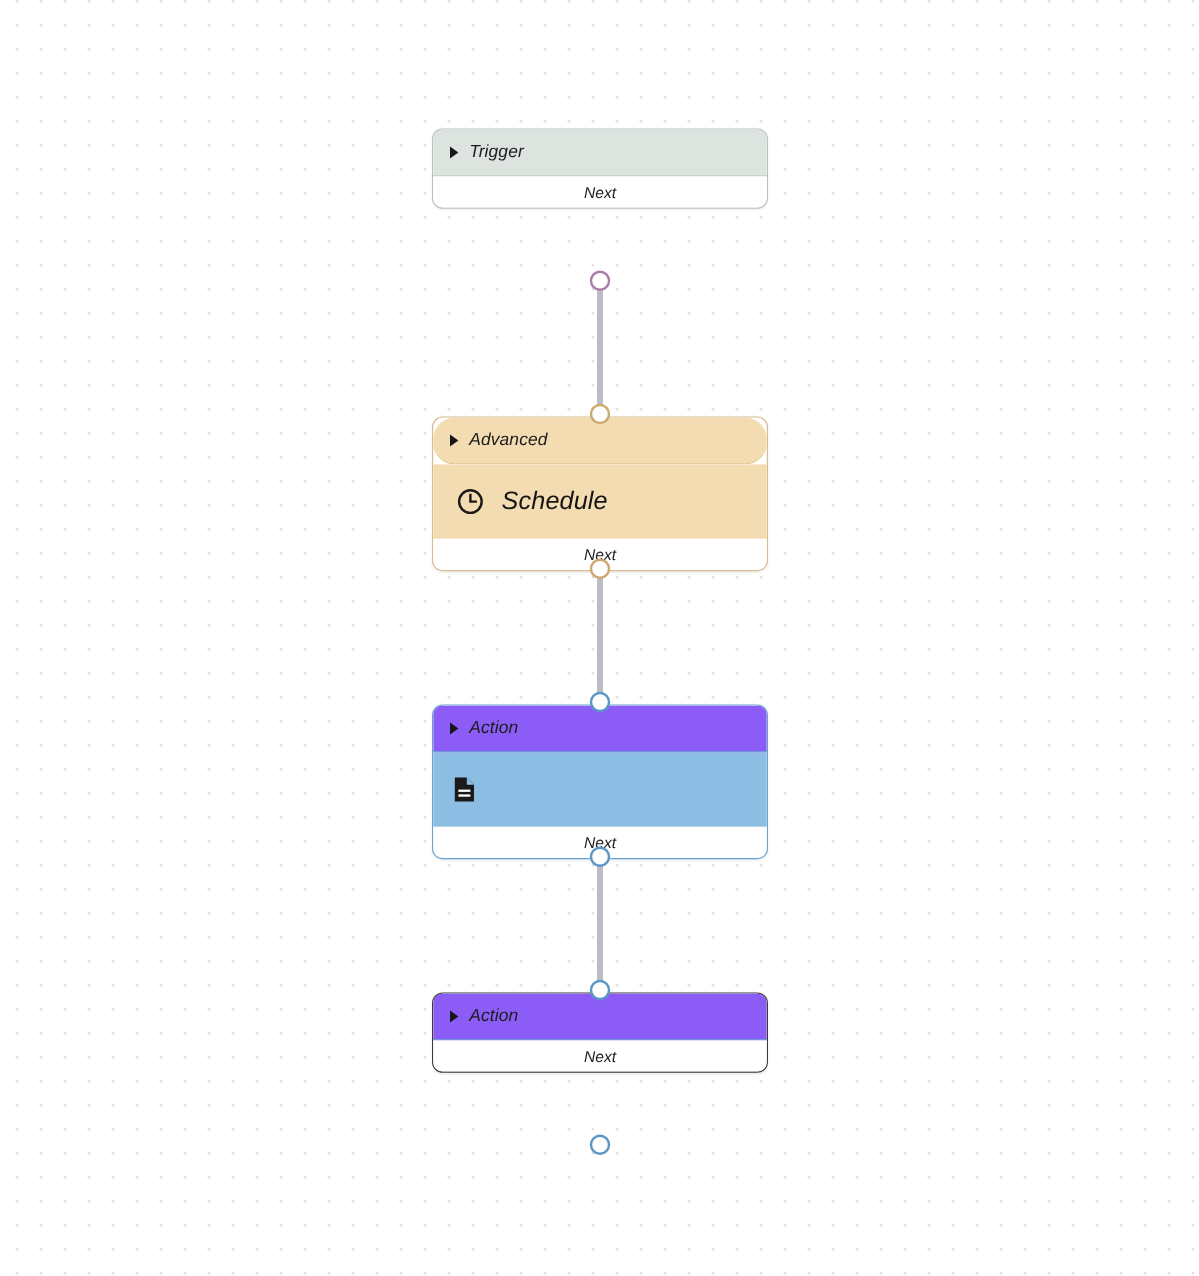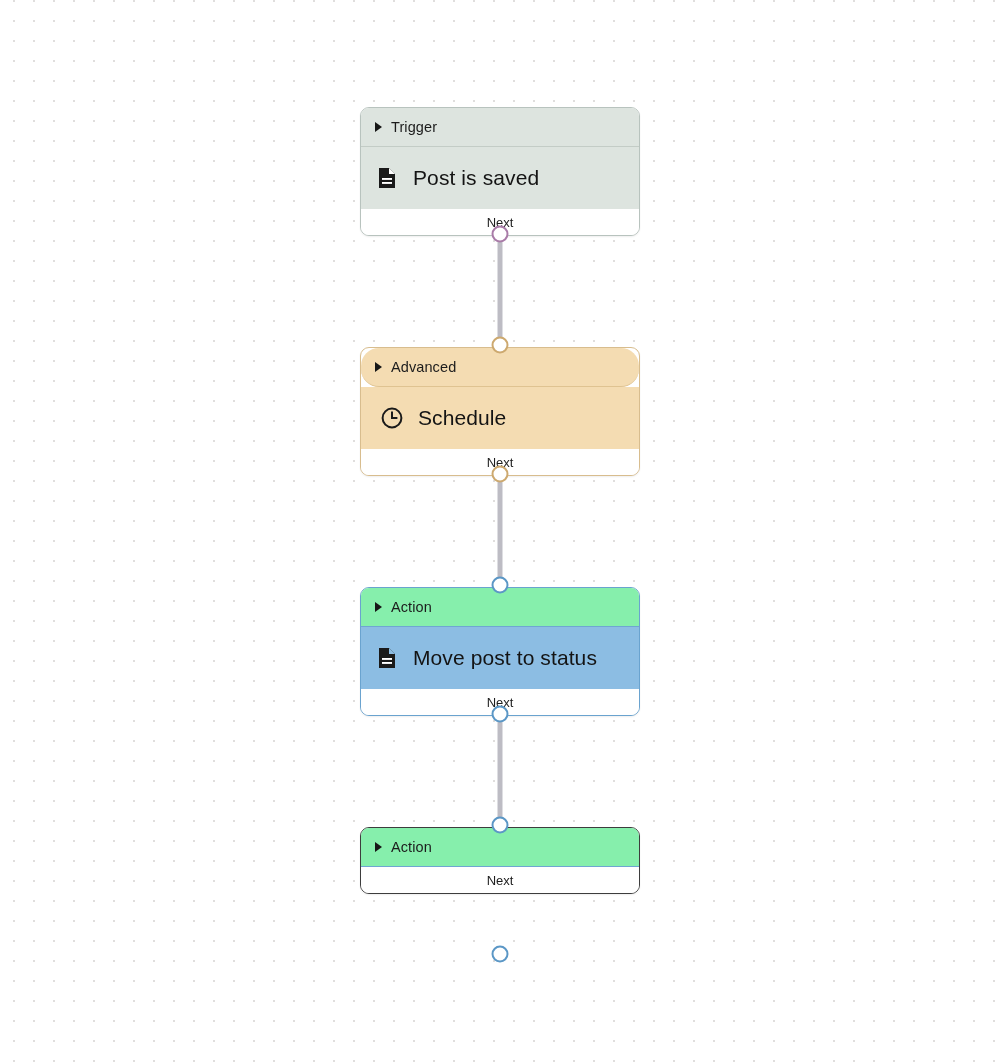--- a/index.html
+++ b/index.html
@@ -38,20 +38,21 @@
   
   .node {
     position: absolute;
     width: 280px;
     box-sizing: border-box;
     border-radius: 9px;
     background: #ffffff;
     border: 1px solid #b9c2bd;
     overflow: hidden;
     box-shadow: 0 1px 2px rgba(0,0,0,0.07);
+    font-style: italic;
   }
   .node-header {
     height: 38px;
     display: flex;
     align-items: center;
     padding: 0 14px;
     font-size: 14.5px;
     color: #1c1c1c;
     letter-spacing: 0.1px;
   }
@@ -97,21 +98,21 @@
   
   .node.trigger  { border-color: #b8c3be; }
   .node.trigger  .node-header { background: #dde4df; border-bottom: 1px solid #c3ccc6; }
   .node.trigger  .node-body   { background: #dde4df; }
 
   .node.advanced { border-color: #d8bd8e; }
   .node.advanced .node-header { background: #f4dcb2; border-bottom: 1px solid #dfc391; border-radius: 18px; }
   .node.advanced .node-body   { background: #f4dcb2; padding-left: 19px; }
 
   .node.action   { border-color: #6aa3cf; }
-  .node.action   .node-header { background: #86efac; border-bottom: 1px solid #6fa6d2; }
+  .node.action   .node-header { background: #8b5cf6; border-bottom: 1px solid #6fa6d2; }
   .node.action   .node-body   { background: #8cbde3; }
 
   .node.action.selected { border-color: #3d3d3d; }
   .node.action.selected .node-header { border-bottom: 1px solid #6fa6d2; }
 
   
   .port {
     position: absolute;
     width: 17px;
     height: 17px;
@@ -134,30 +135,20 @@
   <svg id="edges" viewBox="0 0 999 1063" width="999" height="1063" xmlns="http://www.w3.org/2000/svg">
     <line x1="500" y1="234" x2="500" y2="345" stroke="#bdbcc4" stroke-width="5"></line>
     <line x1="500" y1="474" x2="500" y2="585" stroke="#bdbcc4" stroke-width="5"></line>
     <line x1="500" y1="714" x2="500" y2="825" stroke="#bdbcc4" stroke-width="5"></line>
   </svg>
 
   <div class="node trigger" style="left:360px; top:107px;">
     <div class="node-header">
       <span class="caret"></span>
       <span>Trigger</span>
-    </div>
-    <div class="node-body">
-      <svg class="node-icon" viewBox="0 0 24 24">
-        <path d="M4 2 h10 l6 6 v14 H4 Z" fill="#1a1a1a"></path>
-        <path d="M14 2 v6 h6 Z" fill="#ffffff" opacity="0.0"></path>
-        <path d="M14 2 l6 6 h-6 Z" fill="#ffffff"></path>
-        <rect x="7" y="12" width="10" height="1.9" fill="#ffffff"></rect>
-        <rect x="7" y="16" width="10" height="1.9" fill="#ffffff"></rect>
-      </svg>
-      <span class="node-title">Post is saved</span>
     </div>
     <div class="node-footer">
       <span>Next</span>
     </div>
   </div>
   <div class="port p-trigger" style="left:500px; top:234px;"></div>
 
   <div class="node advanced" style="left:360px; top:347px;">
     <div class="node-header">
       <span class="caret"></span>
@@ -182,21 +173,20 @@
       <span class="caret"></span>
       <span>Action</span>
     </div>
     <div class="node-body">
       <svg class="node-icon" viewBox="0 0 24 24">
         <path d="M4 2 h10 l6 6 v14 H4 Z" fill="#1a1a1a"></path>
         <path d="M14 2 l6 6 h-6 Z" fill="#8cbde3"></path>
         <rect x="7" y="12" width="10" height="1.9" fill="#ffffff"></rect>
         <rect x="7" y="16" width="10" height="1.9" fill="#ffffff"></rect>
       </svg>
-      <span class="node-title">Move post to status</span>
     </div>
     <div class="node-footer">
       <span>Next</span>
     </div>
   </div>
   <div class="port p-action" style="left:500px; top:585px;"></div>
   <div class="port p-action" style="left:500px; top:714px;"></div>
 
   <div class="node action selected" style="left:360px; top:827px;">
     <div class="node-header">

